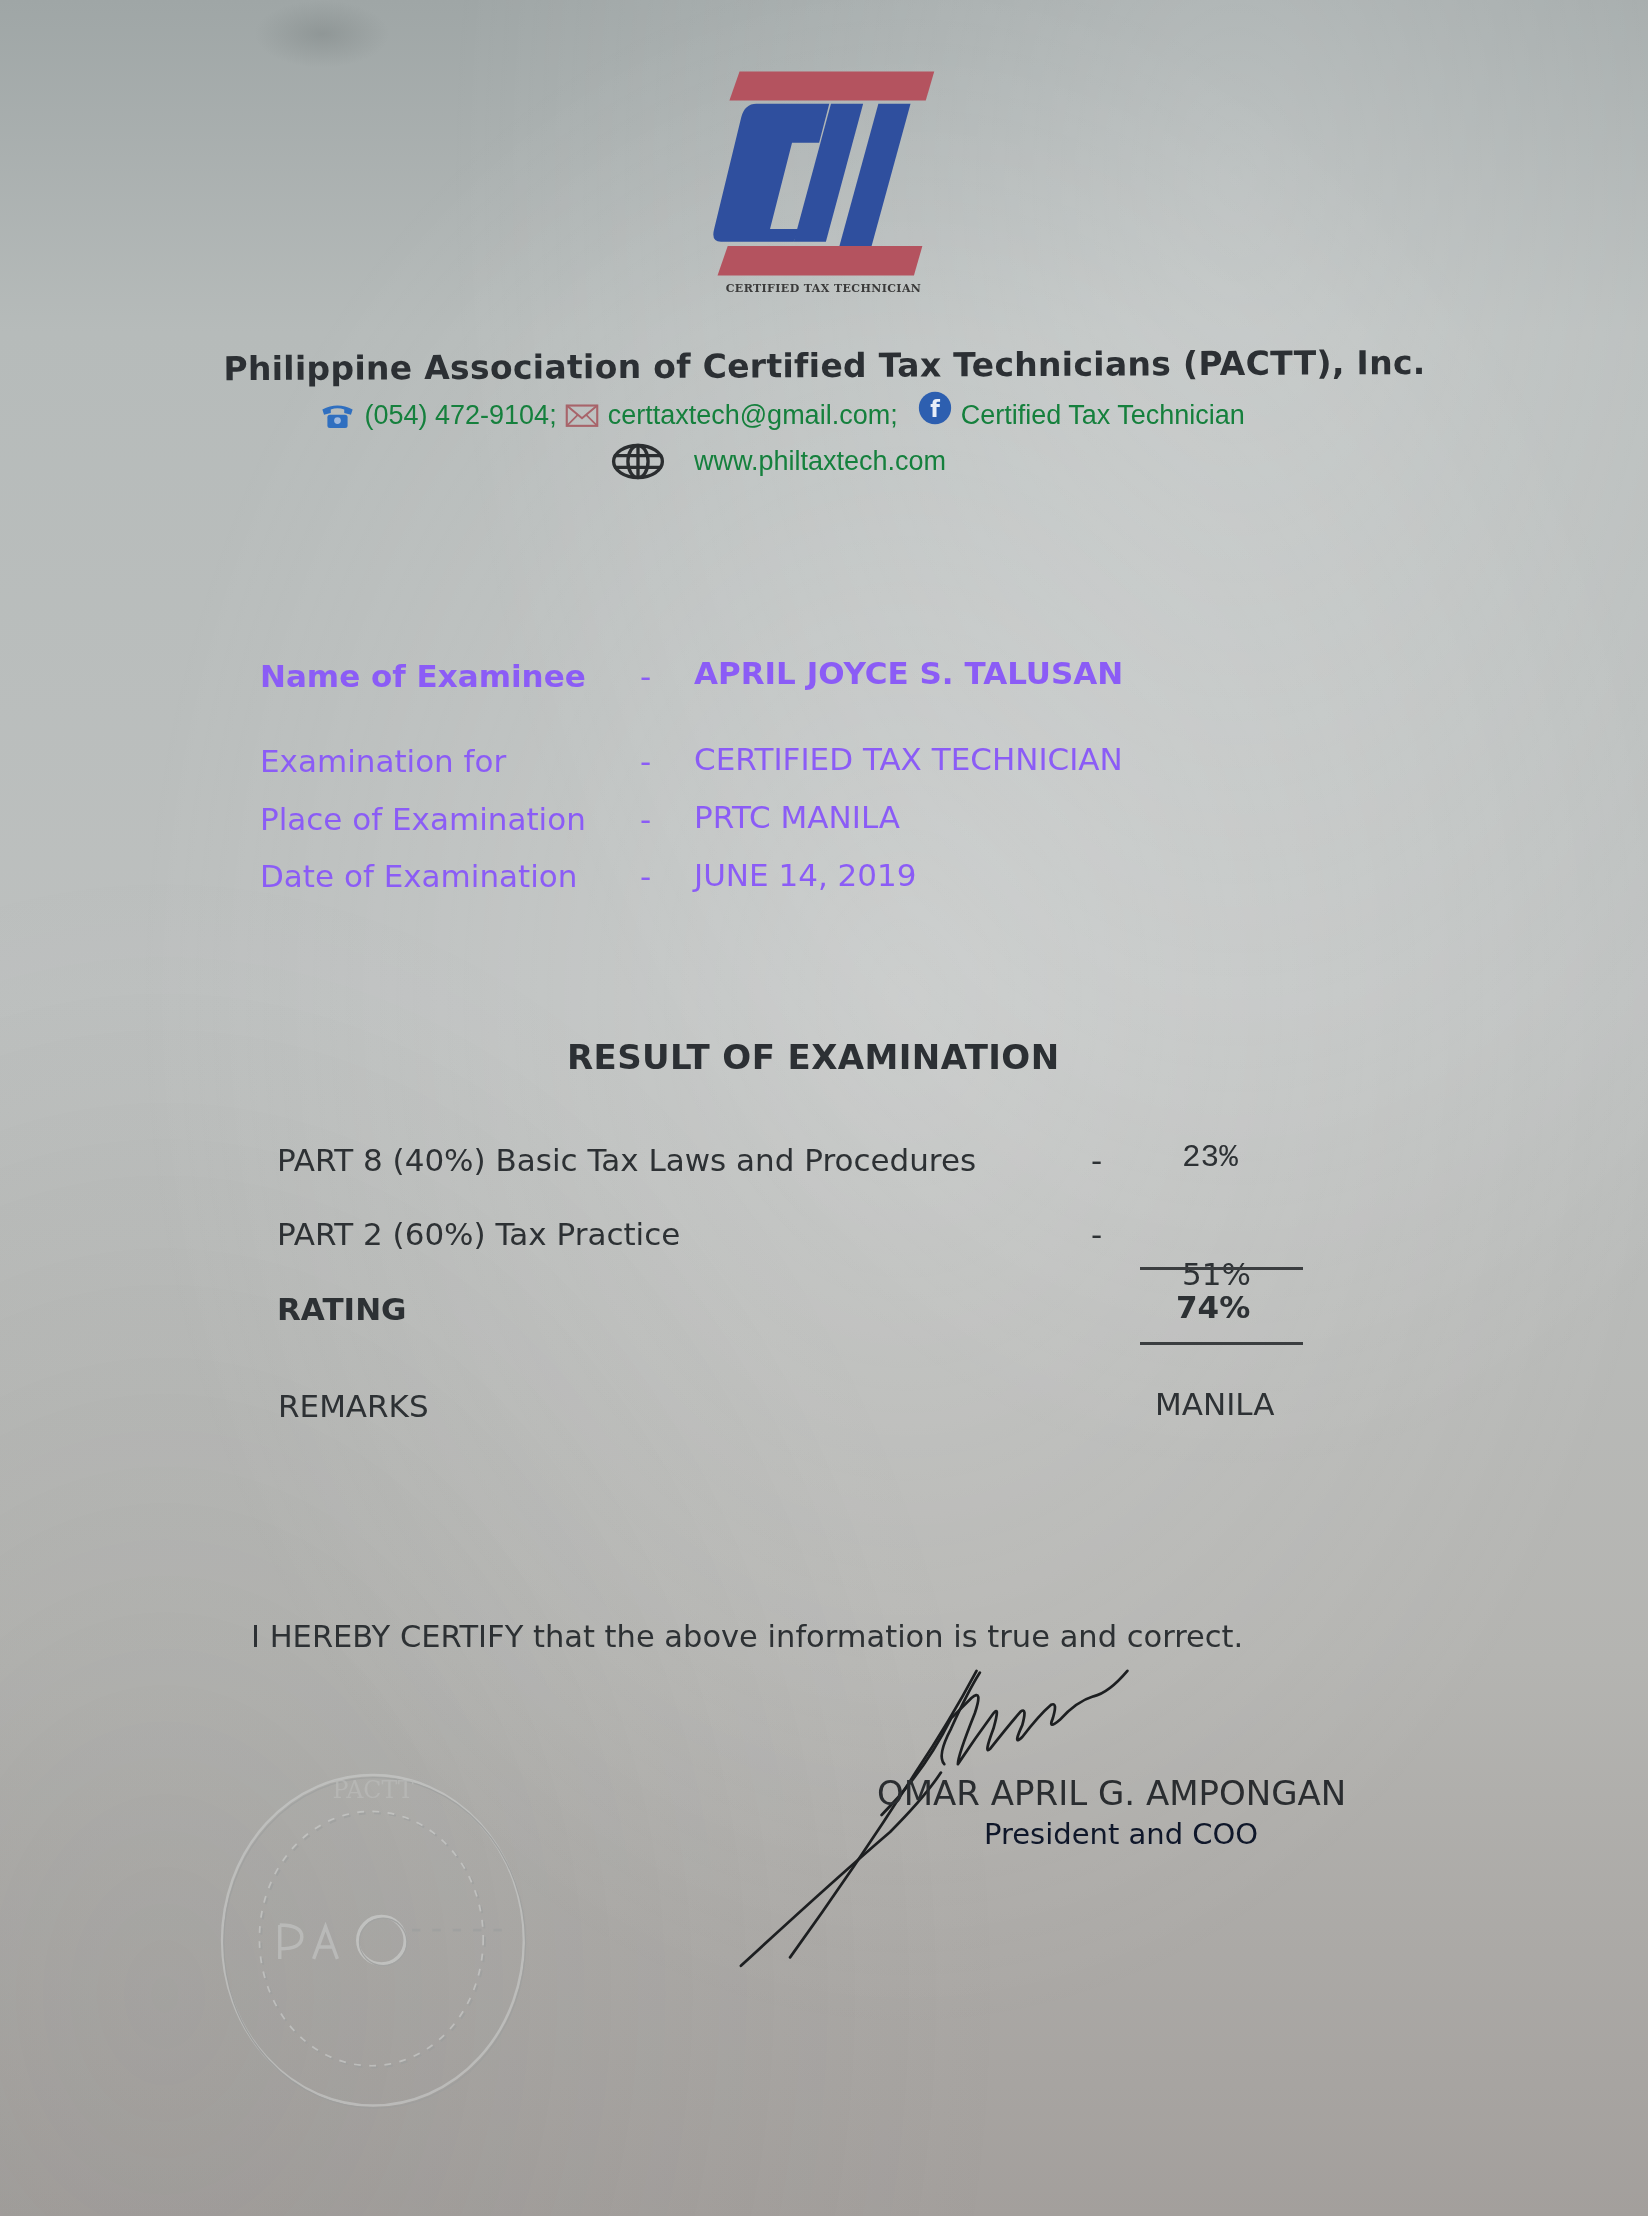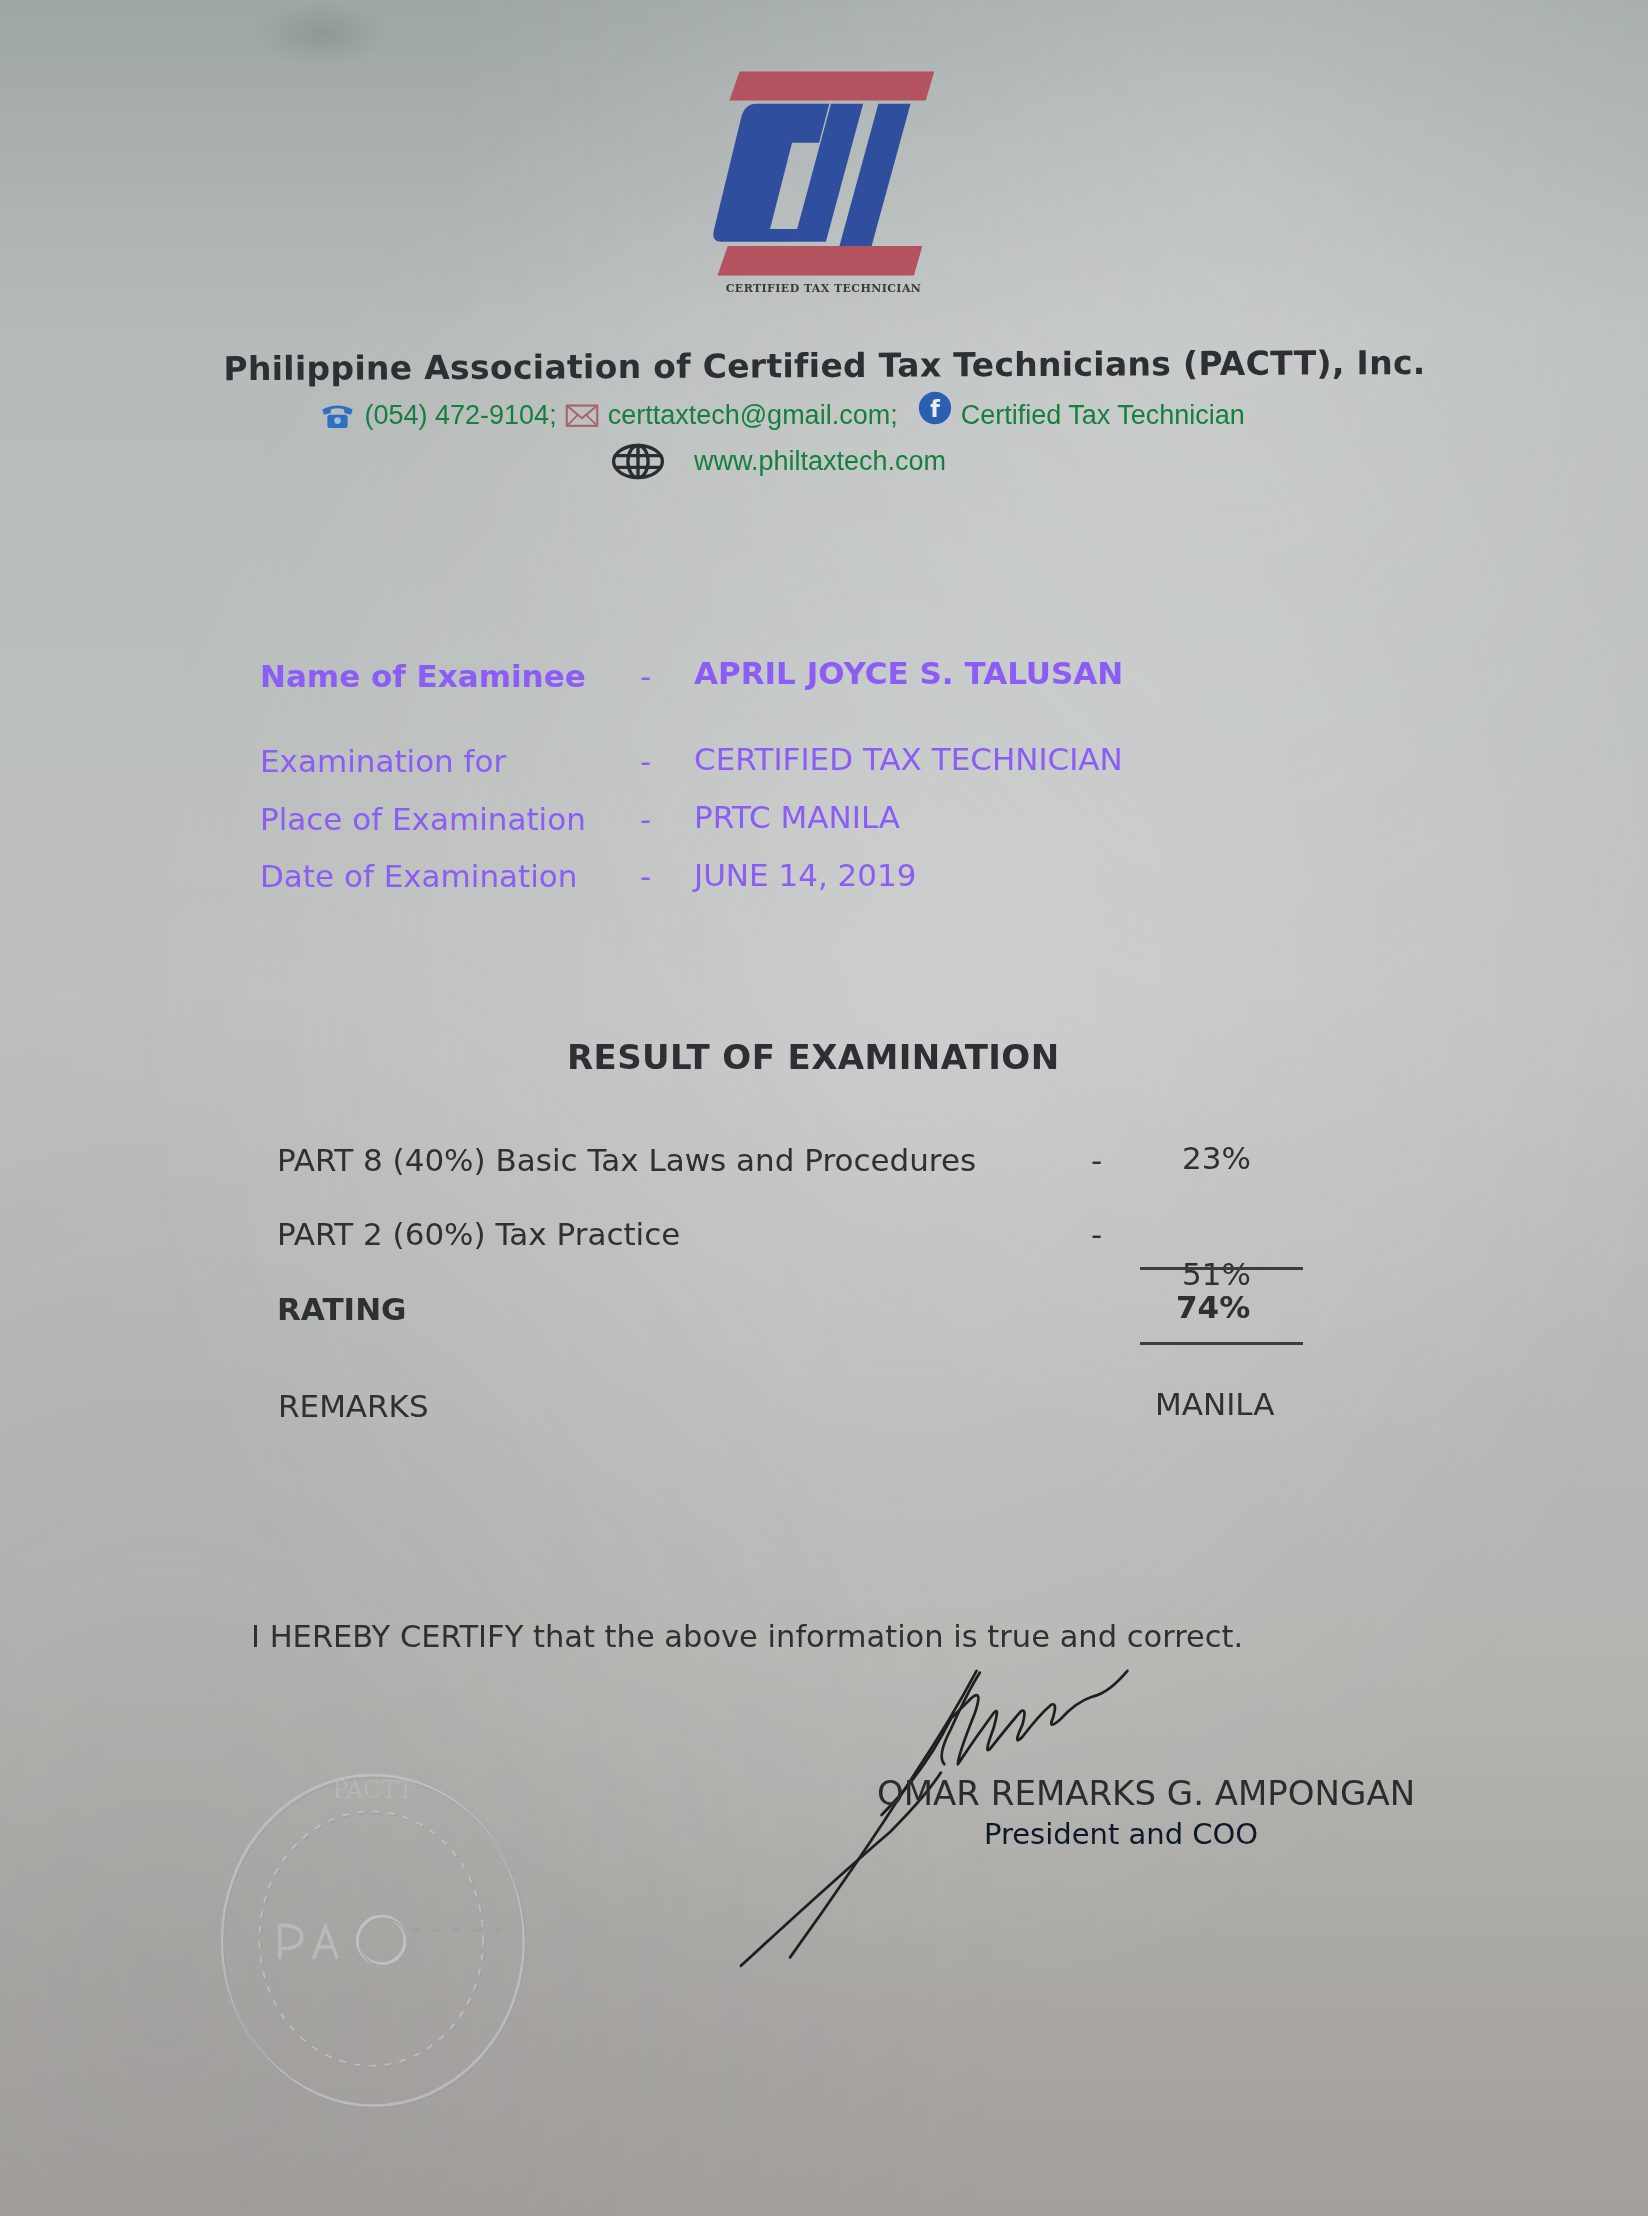--- a/index.html
+++ b/index.html
@@ -199,21 +199,21 @@
   <div class="abs info-label" style="left:260px; top:858px;">Date of Examination</div>
   <div class="abs info-dash" style="left:640px; top:858px;">-</div>
   <div class="abs info-value" style="left:694px; top:857px;">JUNE 14, 2019</div>
 </div>
 
 <div class="abs result-title">RESULT OF EXAMINATION</div>
 
 <div>
   <div class="abs res-text" style="left:277px; top:1142px;">PART 8 (40%) Basic Tax Laws and Procedures</div>
   <div class="abs res-text" style="left:1091px; top:1142px;">-</div>
-  <div class="abs res-text" style="left:1182px; top:1140px;">23%</div>
+  <div class="abs res-text" style="left:1182px; top:1140px;font-family:Liberation Mono, monospace;">23%</div>
 
   <div class="abs res-text" style="left:277px; top:1216px;">PART 2 (60%) Tax Practice</div>
   <div class="abs res-text" style="left:1091px; top:1216px;">-</div>
   <div class="abs res-text" style="left:1182px; top:1256px;">51%</div>
 
   <div class="rule" style="left:1140px; top:1267px; width:163px;"></div>
 
   <div class="abs res-text bold" style="left:277px; top:1291px;">RATING</div>
   <div class="abs res-text bold" style="left:1176px; top:1289px;">74%</div>
 
@@ -247,15 +247,15 @@
 
 <svg class="signature" viewBox="0 0 840 400">
   <g fill="none" stroke="#1d1f21" stroke-width="3.2" stroke-linecap="round" stroke-linejoin="round">
     <path d="M14,388 Q120,290 190,230 Q230,190 250,160"></path>
     <path d="M72,378 Q150,270 220,160 Q260,100 292,40"></path>
     <path d="M254,150 Q245,140 262,108 Q282,64 296,42"></path>
     <path d="M180,210 Q230,160 262,96 L286,72 Q300,60 290,90 Q270,140 270,150 Q290,120 312,90 Q320,80 312,108 Q300,140 308,132 Q330,104 344,88 Q352,82 346,104 Q334,130 346,118 Q366,92 380,80 Q388,76 382,96 Q376,110 390,98 Q410,76 430,70 Q448,66 470,40"></path>
   </g>
 </svg>
 
-<div class="abs signatory">OMAR REMARKS G. AMPONGAN</div>
+<div class="abs signatory">OMAR APRIL G. AMPONGAN</div>
 <div class="abs signatory-title">President and COO</div>
 
 
 </body></html>

